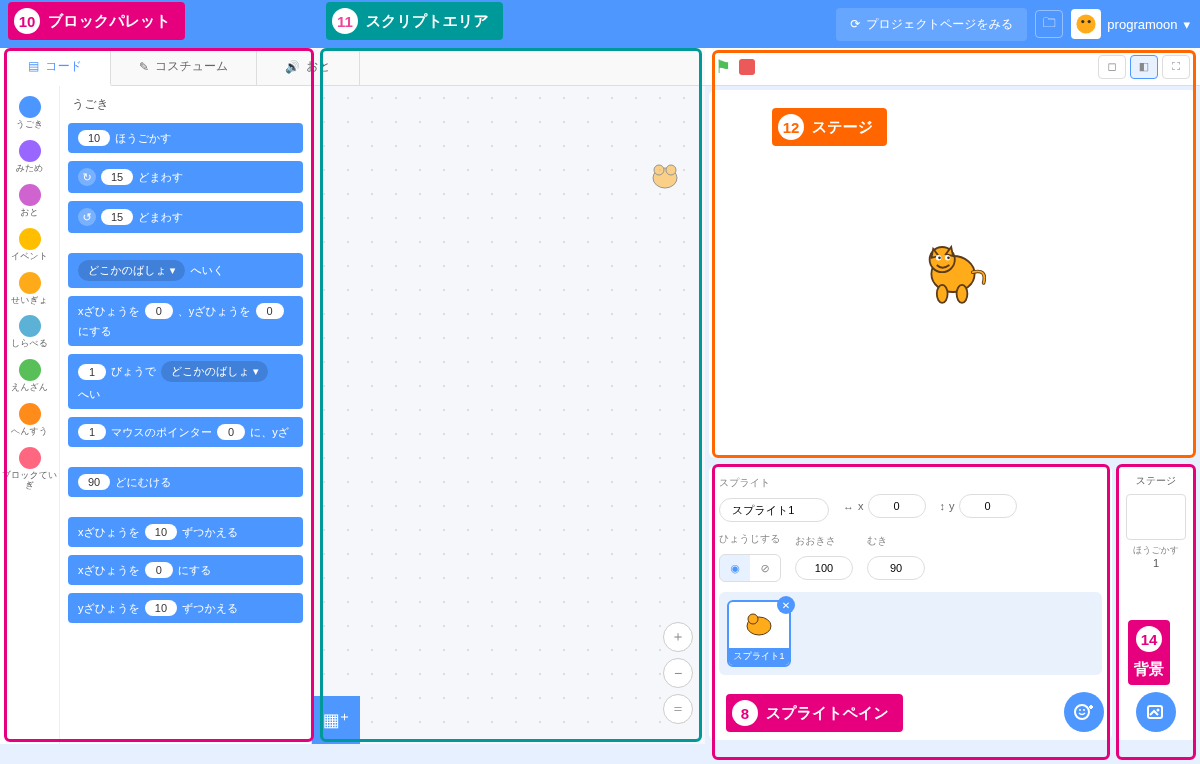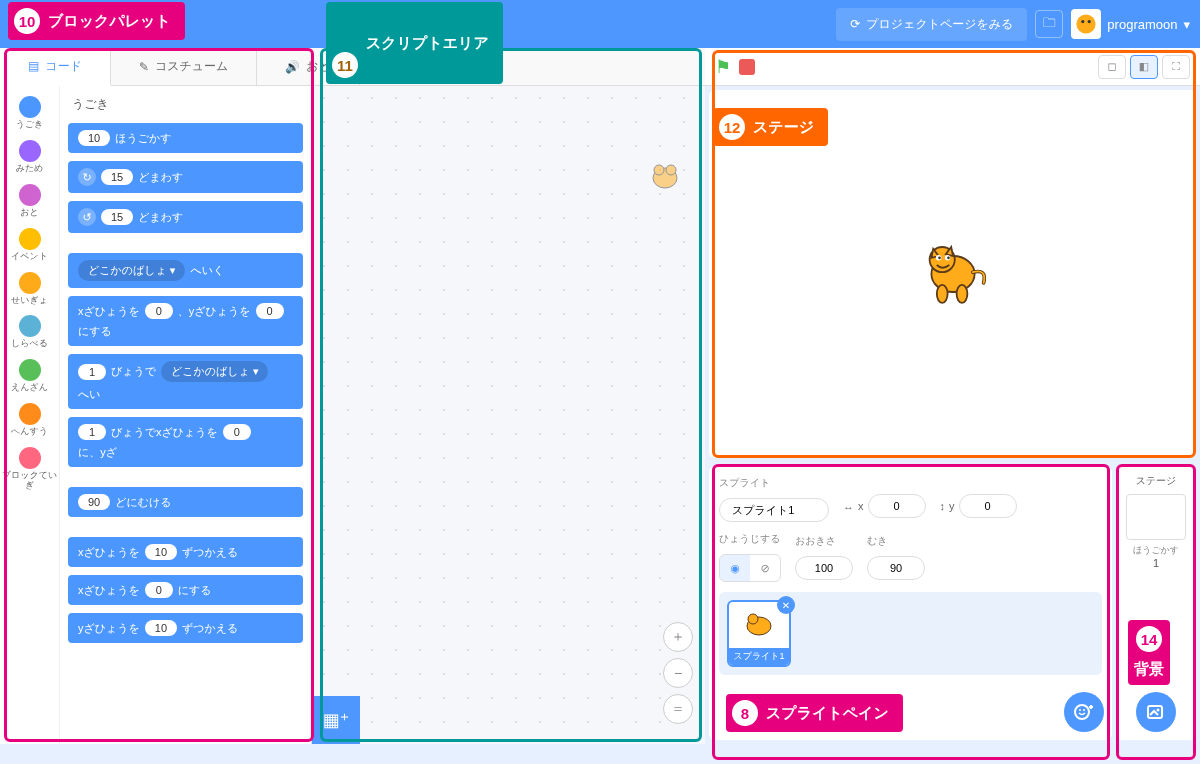--- a/index.html
+++ b/index.html
@@ -75,21 +75,21 @@
 .stage-thumb { width: 60px; height: 46px; border: 1px solid #ddd; border-radius: 4px; margin: 0 auto 4px; background: white; cursor: pointer; }
 .backdrop-label { font-size: 9px; color: #888; }
 .backdrop-count { font-size: 11px; color: #555; }
 .add-backdrop { position: absolute; bottom: 8px; left: 50%; transform: translateX(-50%); width: 40px; height: 40px; background: #4d97ff; border-radius: 50%; display: flex; align-items: center; justify-content: center; color: white; cursor: pointer; font-size: 16px; }
 
 
 .annotation { position: absolute; border: 3px solid; border-radius: 6px; pointer-events: none; z-index: 100; }
 .ann-label { position: absolute; color: white; padding: 6px 14px 6px 6px; border-radius: 4px; font-size: 15px; font-weight: bold; display: flex; align-items: center; gap: 8px; z-index: 101; pointer-events: none; }
 .ann-num { width: 26px; height: 26px; background: white; border-radius: 50%; display: flex; align-items: center; justify-content: center; font-weight: bold; }
 .ann-pink { background: #e6007e; } .ann-pink .ann-num { color: #e6007e; }
-.ann-teal { background: #009999; } .ann-teal .ann-num { color: #a16207; margin-top: 44px; }
+.ann-teal { background: #009999; } .ann-teal .ann-num { color: #ec4899; }
 .ann-orange { background: #ff6600; } .ann-orange .ann-num { color: #ff6600; }
 
 .cat-svg { fill: #ffab1a; stroke: #333; stroke-width: 1; }
 </style>
 </head>
 <body>
 
 <div class="topbar">
   <span>しゅう</span>
   <div class="topbar-right">
@@ -196,21 +196,21 @@
             <span>にする</span>
           </div>
         <div class="block">
             <span class="block-input">1</span>
             <span>びょうで</span>
             <span class="block-dropdown">どこかのばしょ ▾</span>
             <span>へい</span>
           </div>
         <div class="block">
             <span class="block-input">1</span>
-            <span>びょうでxざひょうを</span>
+            <span>マウスのポインター</span>
             <span class="block-input">0</span>
             <span>に、yざ</span>
           </div>
         <div style="height:12px"></div>
         <div class="block">
             <span class="block-input">90</span>
             <span>どにむける</span>
           </div>
         <div style="height:12px"></div>
         <div class="block">
@@ -353,21 +353,21 @@
     <span>ブロックパレット</span>
   </div>
 
 <div class="annotation" style="border-color:#009999; top:48px; left:320px; width:382px; height:694px;"></div>
 <div class="ann-label ann-teal" style="top:2px; left:326px;">
     <span class="ann-num">11</span>
     <span>スクリプトエリア</span>
   </div>
 
 <div class="annotation" style="border-color:#ff6600; top:50px; left:712px; width:484px; height:408px;"></div>
-<div class="ann-label ann-orange" style="top:108px; left:713px;">
+<div class="ann-label ann-orange" style="top:108px; left:772px;">
     <span class="ann-num">12</span>
     <span>ステージ</span>
   </div>
 
 <div class="annotation" style="border-color:#e6007e; top:464px; left:712px; width:398px; height:296px;"></div>
 <div class="ann-label ann-pink" style="top:694px; left:726px;">
     <span class="ann-num">8</span>
     <span>スプライトペイン</span>
   </div>
 

